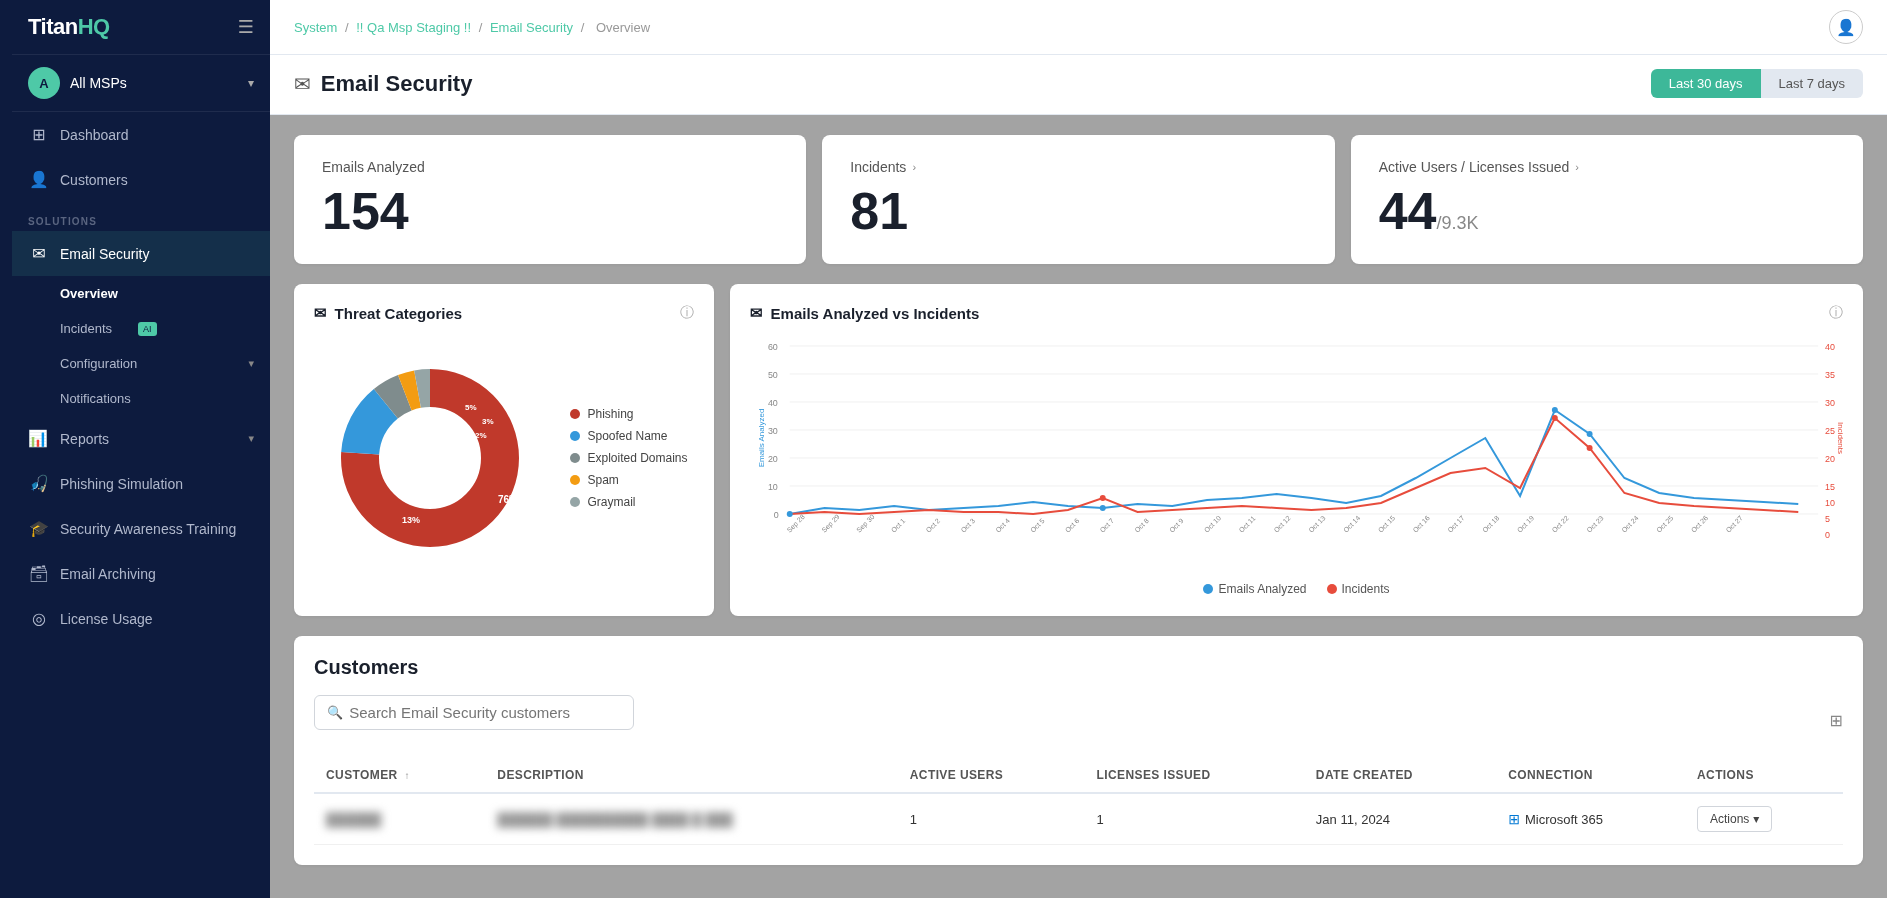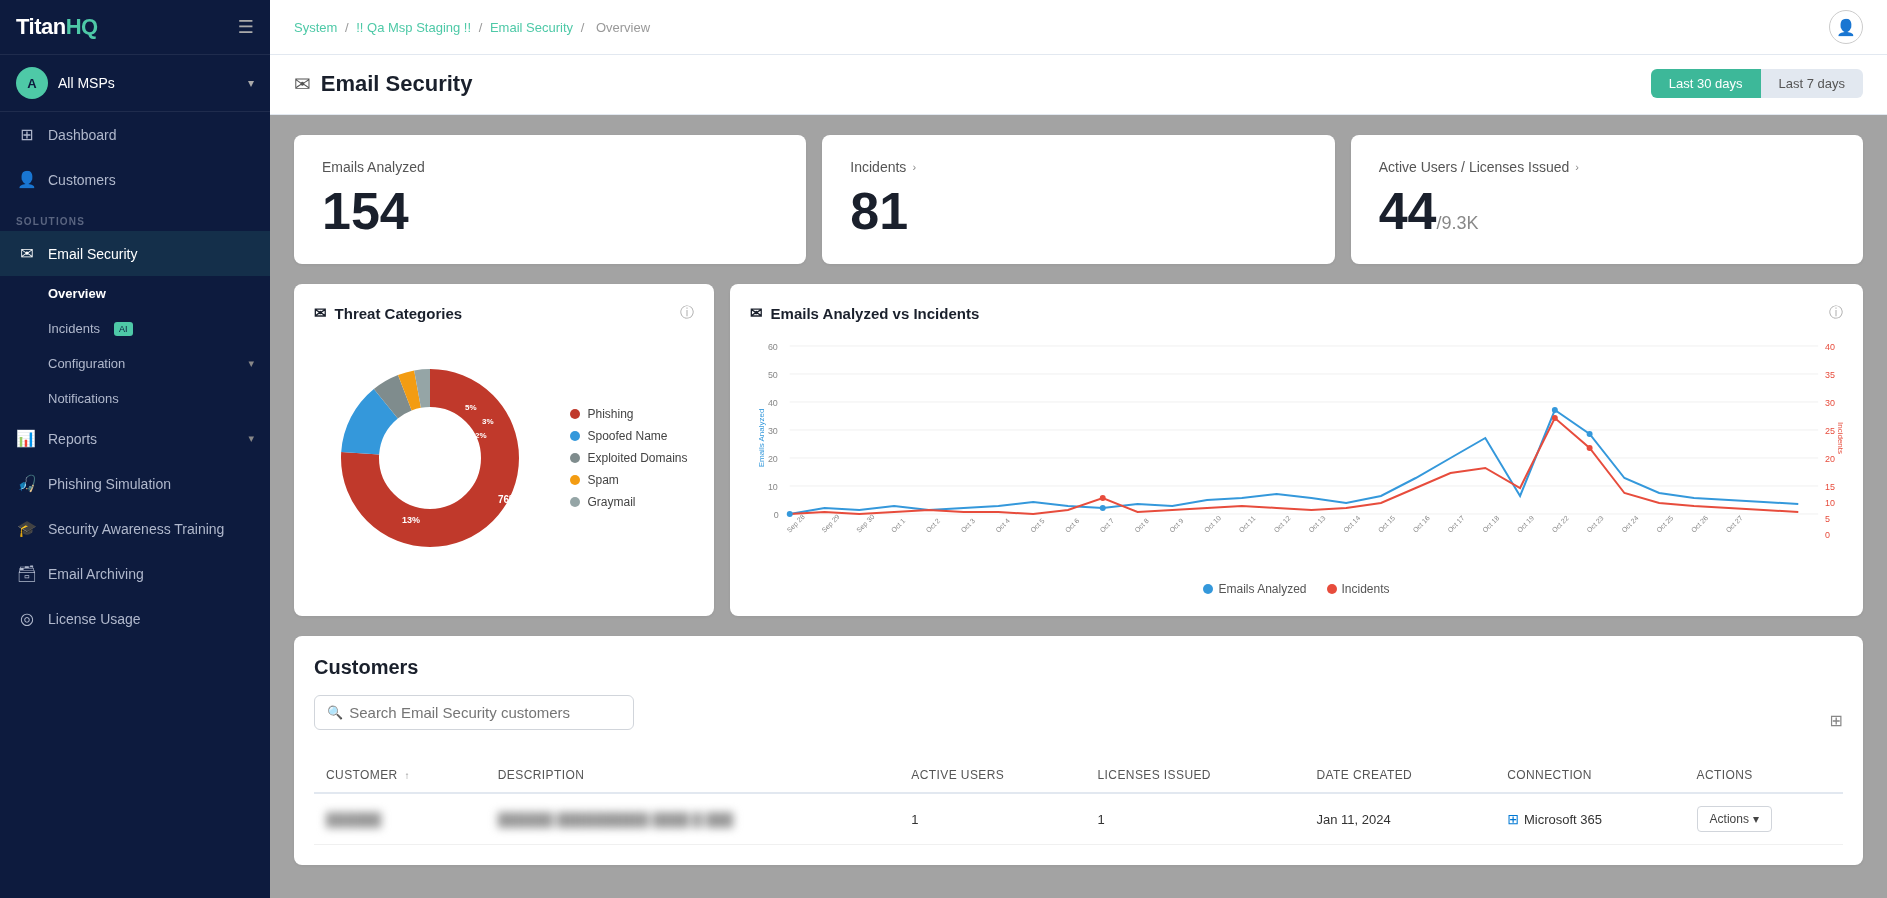--- a/index.html
+++ b/index.html
@@ -8,20 +8,21 @@
     
     #sidebar {
       width: 270px;
       min-width: 270px;
       background: #0d1b3e;
       color: #fff;
       display: flex;
       flex-direction: column;
       height: 100vh;
       overflow-y: auto;
+      padding-left: 12px;
     }
     #sidebar-header {
       display: flex;
       align-items: center;
       justify-content: space-between;
       padding: 14px 16px;
       border-bottom: 1px solid rgba(255,255,255,0.08);
     }
     .logo-text { color: #fff; font-size: 22px; font-weight: 700; letter-spacing: -0.5px; }
     .logo-hq { color: #4ec9a7; }
@@ -87,21 +88,21 @@
     .nav-item-expand .left { display: flex; align-items: center; }
     .nav-item-expand .nav-icon { width: 22px; margin-right: 10px; font-size: 16px; }
 
     .badge-ai {
       background: #4ec9a7;
       color: #0d1b3e;
       font-size: 9px;
       font-weight: 400;
       padding: 2px 5px;
       border-radius: 3px;
-      margin-left: 8px;
+      margin-left: 20px;
     }
 
     
     #main {
       flex: 1;
       overflow-y: auto;
       background: #a3a3a3;
     }
 
     
@@ -234,21 +235,21 @@
       color: #555;
       flex: 1;
     }
     .search-icon-sm { color: #aaa; font-size: 13px; margin-right: 6px; }
 
     table { width: 100%; border-collapse: collapse; }
     thead tr { border-bottom: 2px solid #e2e8f0; }
     th {
       text-align: left;
       font-size: 12px;
-      font-weight: 400;
+      font-weight: 700;
       color: #555;
       padding: 10px 12px;
       text-transform: uppercase;
       letter-spacing: 0.4px;
     }
     td { padding: 12px 12px; font-size: 13px; color: #333; border-bottom: 1px solid #f0f0f0; }
     .sort-arrow { font-size: 10px; color: #888; margin-left: 3px; }
 
     .connection-badge {
       display: flex;

